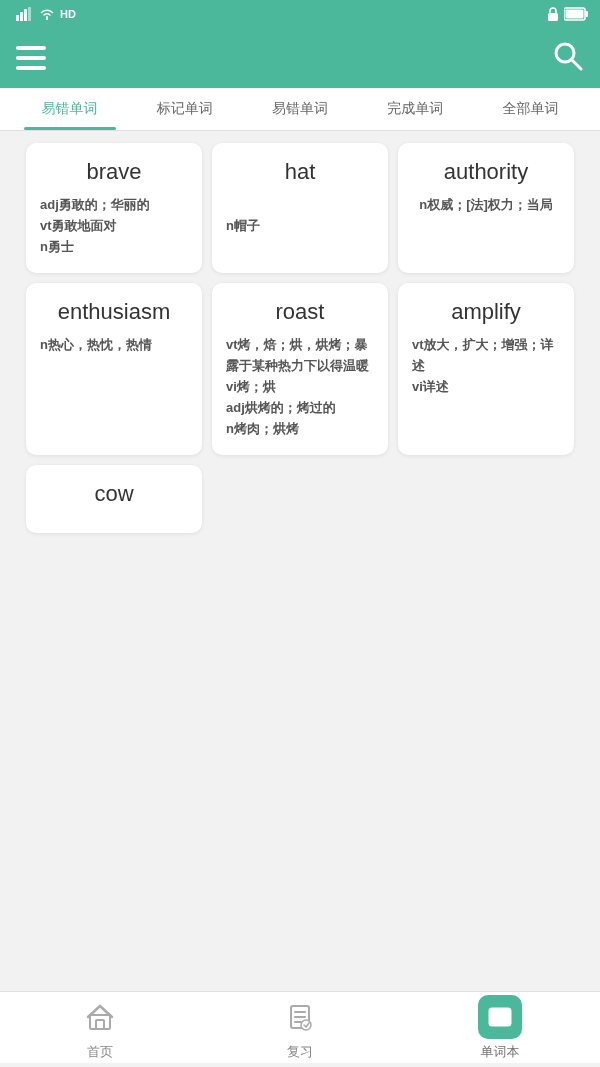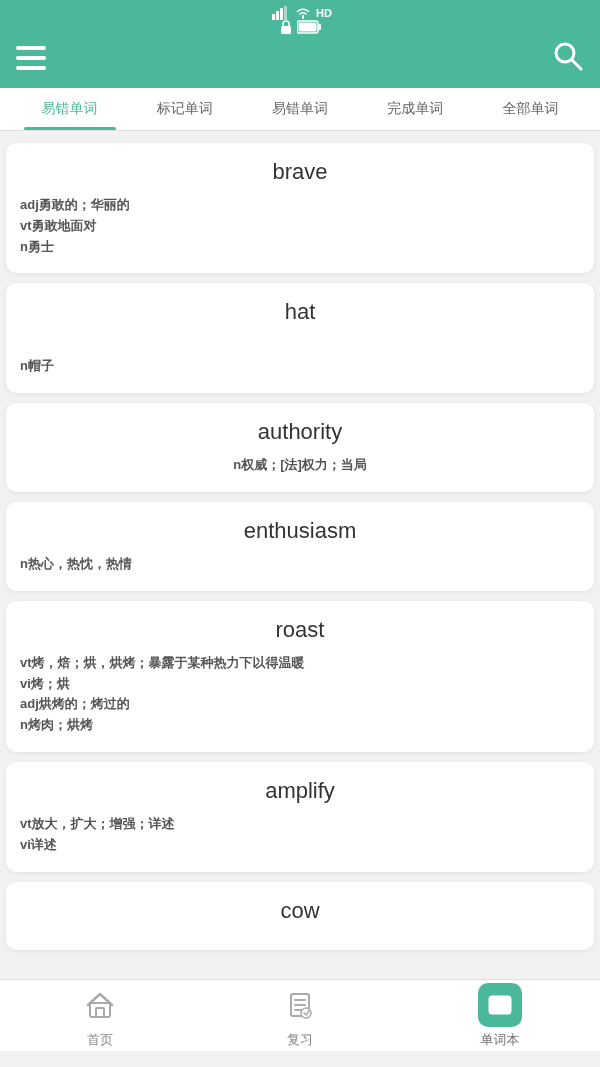--- a/index.html
+++ b/index.html
@@ -15,21 +15,20 @@
     
     .status-bar {
       background: #4cb89b;
       color: white;
       display: flex;
       justify-content: space-between;
       align-items: center;
       padding: 6px 12px;
       font-size: 13px;
       height: 28px;
-      flex-direction: column;
     }
     .status-left { display: flex; align-items: center; gap: 4px; }
     .status-right { display: flex; align-items: center; gap: 4px; }
 
     
     .header {
       background: #4cb89b;
       display: flex;
       align-items: center;
       padding: 10px 16px;
@@ -94,23 +93,23 @@
       left: 10%;
       width: 80%;
       height: 3px;
       background: #4cb89b;
       border-radius: 2px;
     }
 
     
     .cards-grid {
       display: grid;
-      grid-template-columns: 1fr;
+      grid-template-columns: 1fr 1fr 1fr;
       gap: 10px;
-      padding: 12px 6px;
+      padding: 12px 26px;
       padding-bottom: 80px;
     }
 
     .card {
       background: white;
       border-radius: 10px;
       padding: 16px 14px;
       box-shadow: 0 1px 4px rgba(0,0,0,0.08);
     }
 
@@ -125,21 +124,21 @@
     .card-def {
       font-size: 13px;
       color: #555;
       line-height: 1.6;
       font-weight: bold;
     }
 
     
     .bottom-nav {
       position: fixed;
-      bottom: 16px;
+      bottom: 4px;
       left: 0;
       width: 600px;
       background: white;
       display: flex;
       border-top: 1px solid #e0e0e0;
       height: 72px;
     }
     .nav-item {
       flex: 1;
       display: flex;

